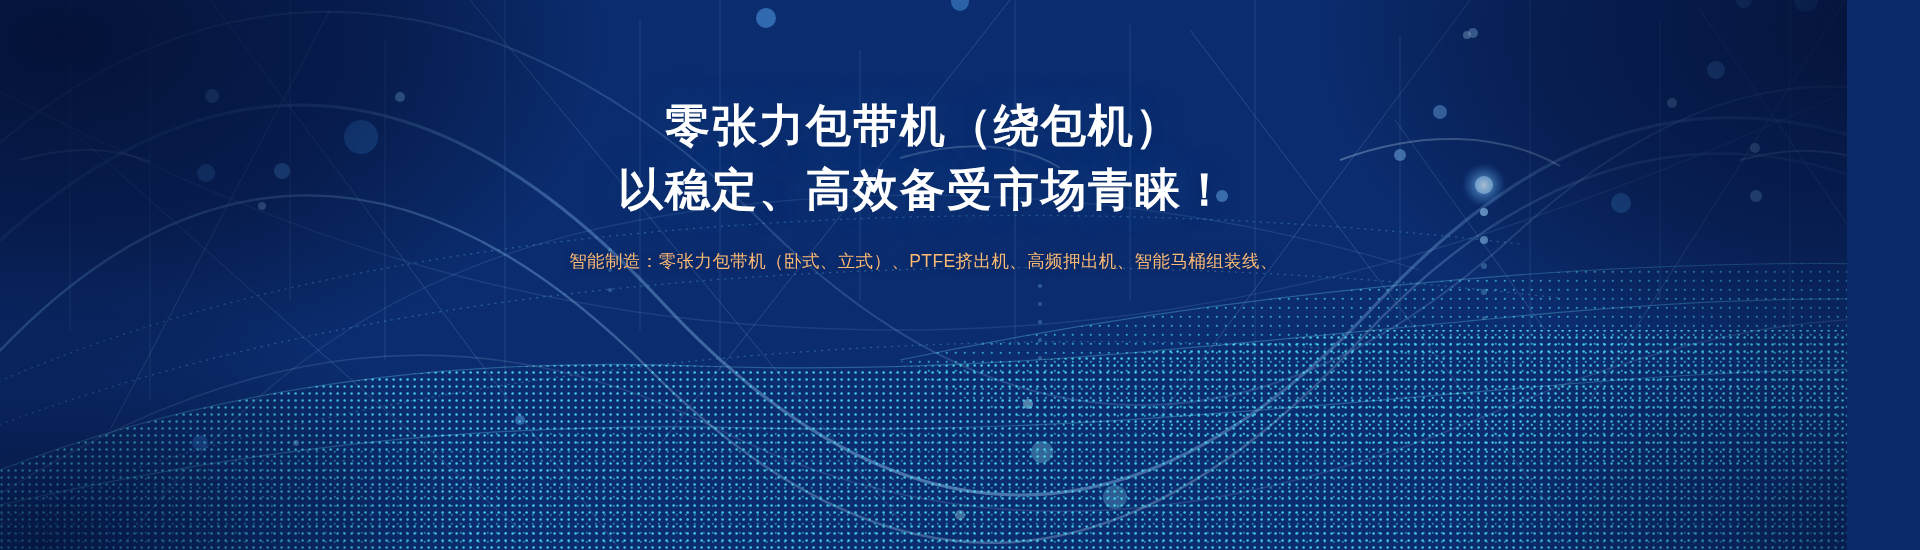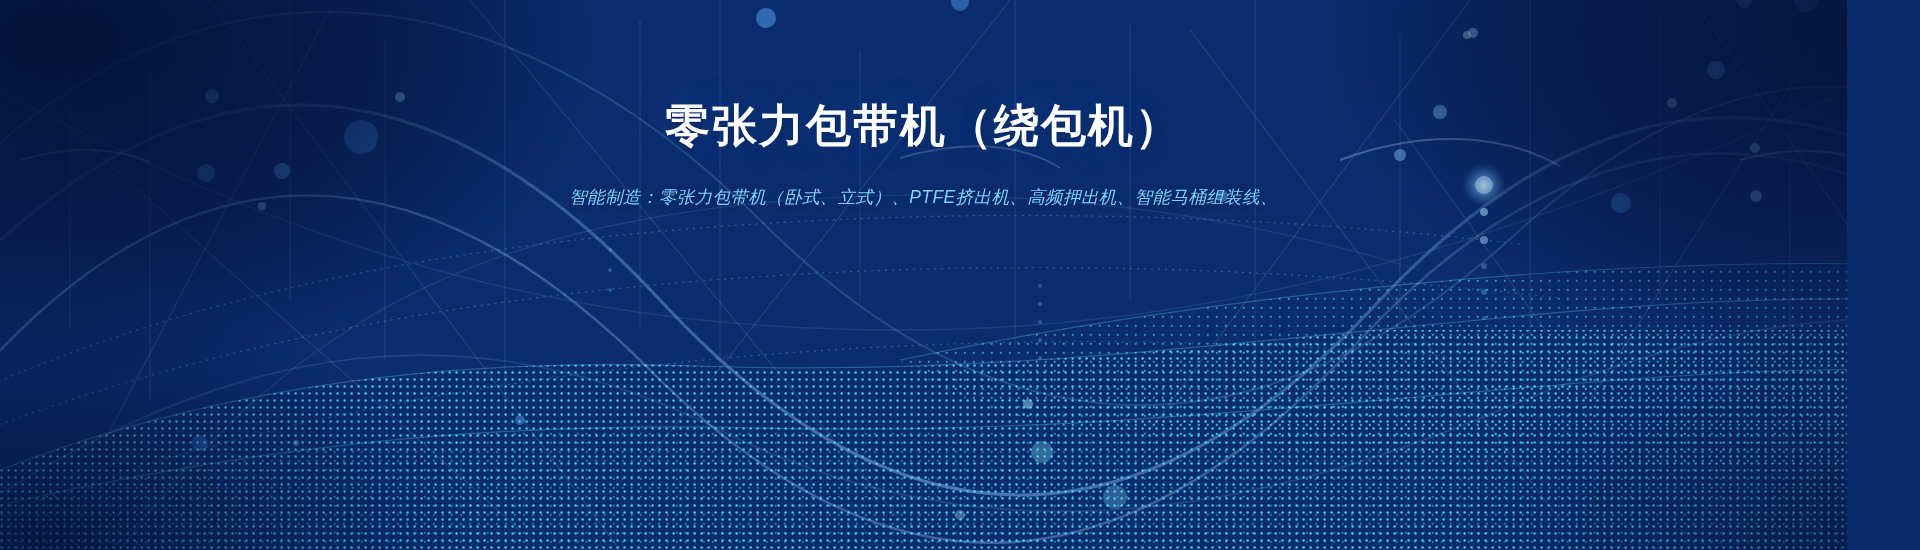--- a/index.html
+++ b/index.html
@@ -37,28 +37,27 @@
     font-weight:bold;
     letter-spacing:2px;
     line-height:1.33;
     text-align:center;
     text-shadow:0 2px 14px rgba(4,26,72,.55), 0 0 32px rgba(40,130,220,.35);
     white-space:nowrap;
   }
   .headline .l2{display:block;margin-top:4px;}
   .subtitle{
     margin-top:22px;
-    color:#7dd3fc;
+    color:#fdba74;
     font-size:17.5px;
     line-height:2.25;
     text-align:right;
     letter-spacing:.4px;
     text-shadow:0 1px 7px rgba(6,28,74,.55);
     white-space:nowrap;
-    font-style:italic;
   }
   .subtitle span{display:block;}
 </style>
 </head>
 <body>
 
 <div class="banner">
 
   <svg class="bg-svg" viewBox="0 0 1920 550" preserveAspectRatio="none">
     <defs>
@@ -224,19 +223,20 @@
           <circle cx="1484" cy="318" r="2"></circle>
       </g>
     </g>
   </svg>
 
   <div class="vignette"></div>
 
   <div class="content">
     <div class="headline">
       <span class="l1">零张力包带机（绕包机）</span>
+      <span class="l2">以稳定、高效备受市场青睐！</span>
     </div>
     <div class="subtitle">
       <span>智能制造：零张力包带机（卧式、立式）、PTFE挤出机、高频押出机、智能马桶组装线、</span>
     </div>
   </div>
 
 </div>
 
 </body></html>

